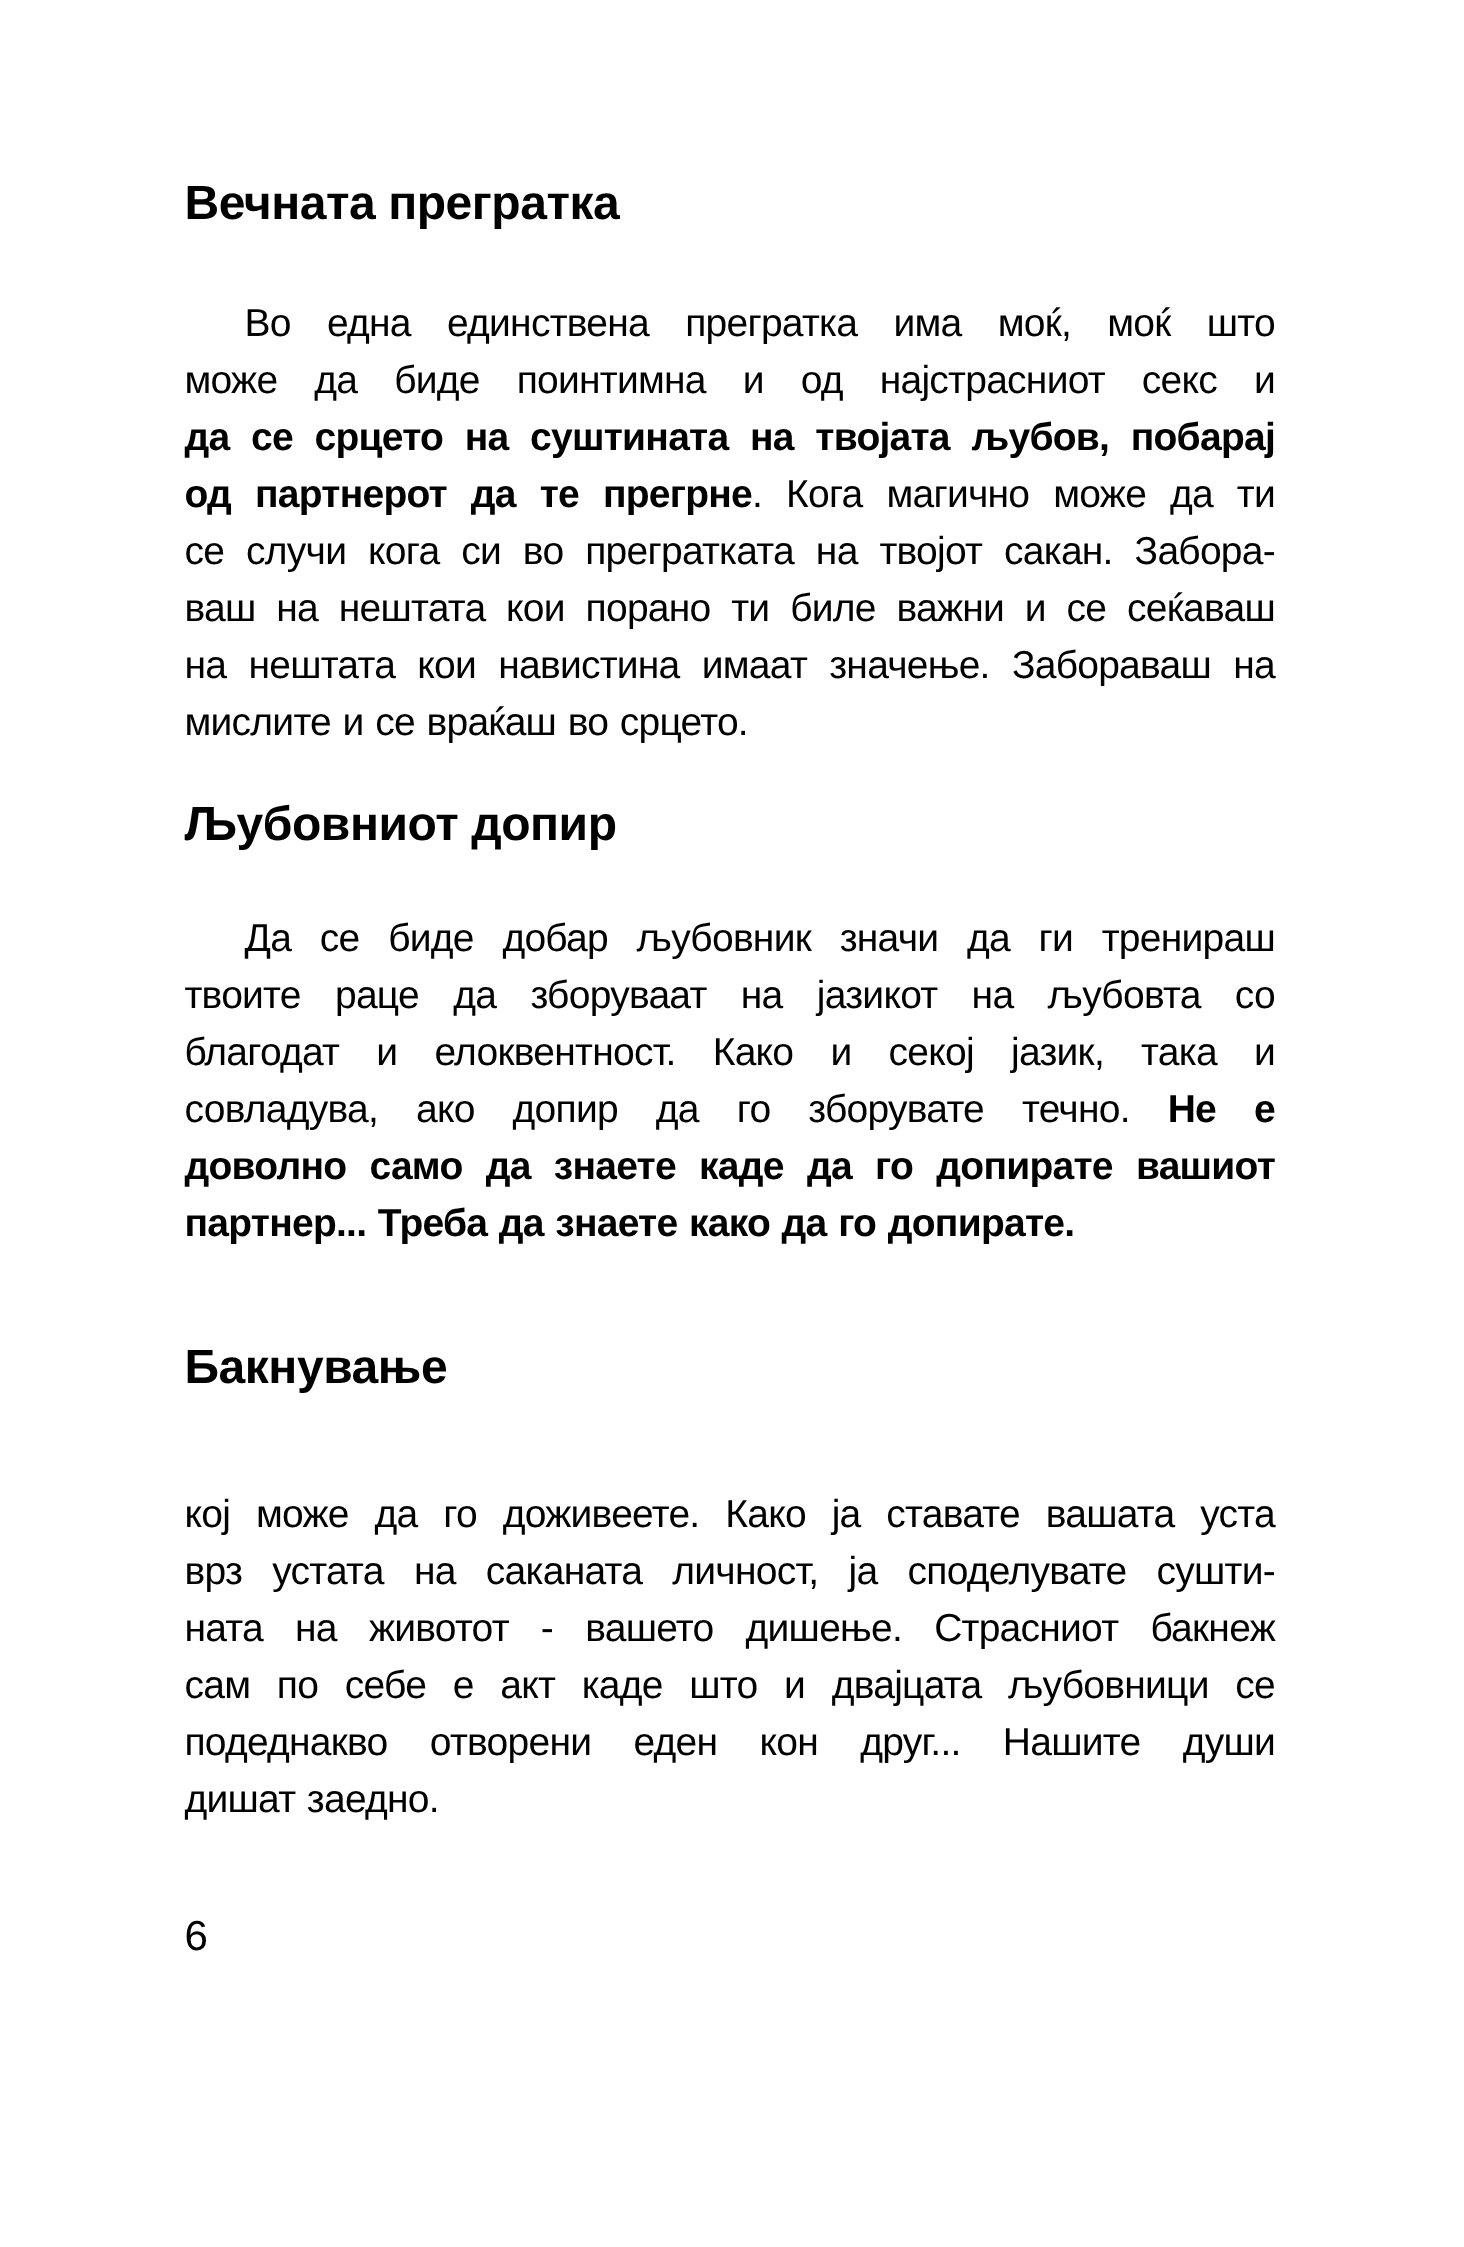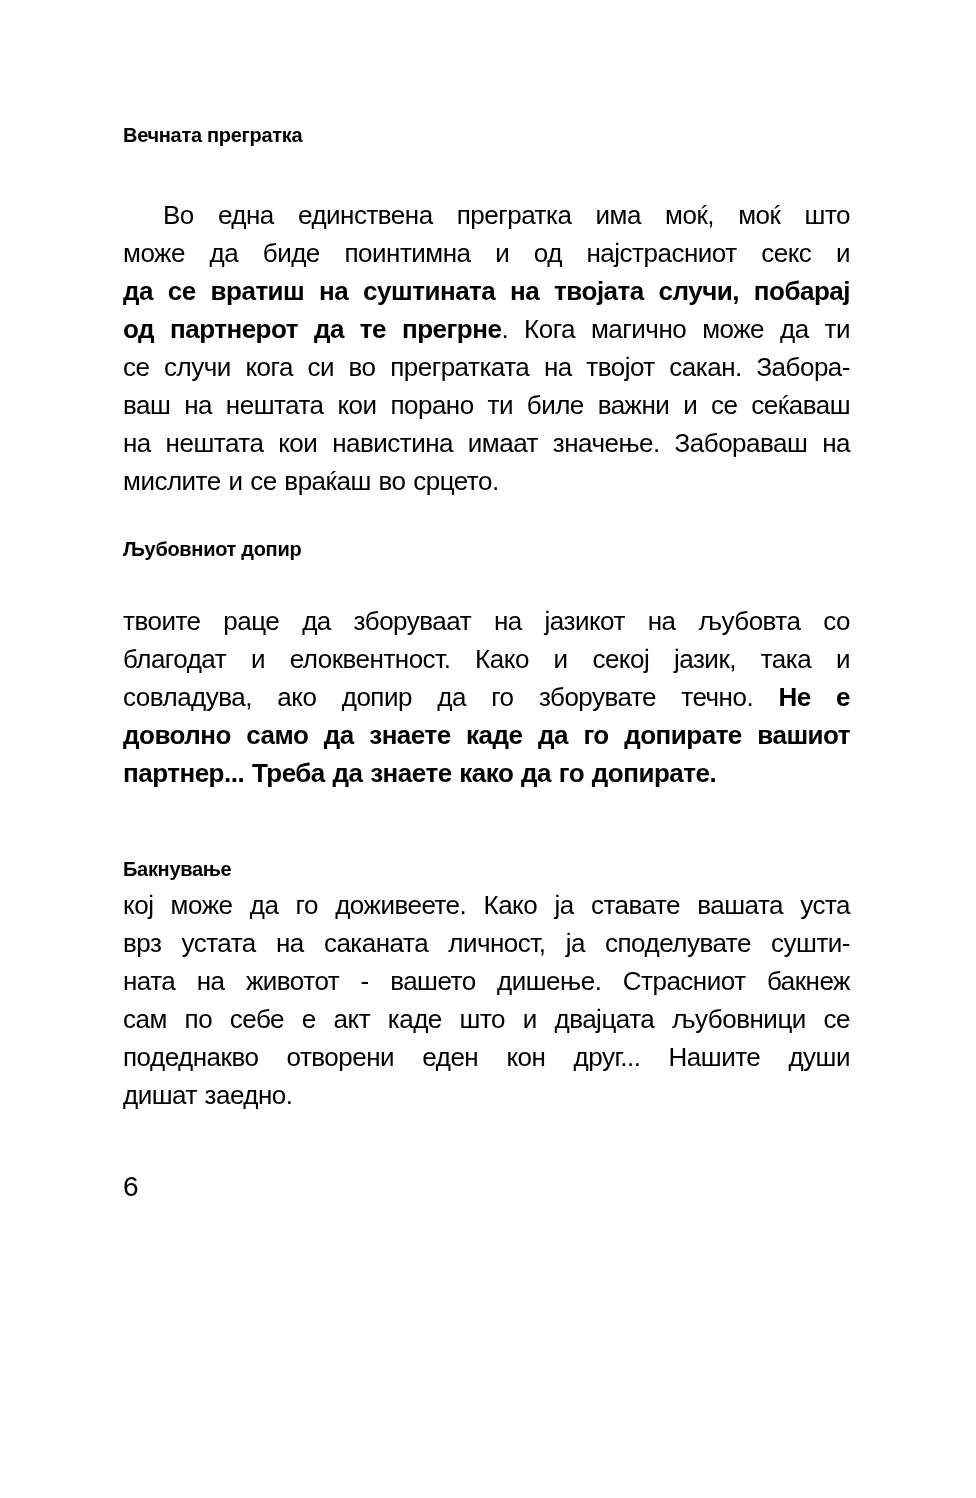--- a/index.html
+++ b/index.html
@@ -10,31 +10,31 @@
     background: #ffffff;
     box-sizing: border-box;
     padding: 118px 126px 0 123px;
     font-family: "Liberation Sans", sans-serif;
     color: #000000;
     overflow: hidden;
   }
   .section { margin: 0; }
   .section h2 {
     margin: 0;
-    font-size: 20px;
+    font-size: 32px;
     line-height: 34px;
     font-weight: bold;
     letter-spacing: -0.3px;
     text-align: left;
   }
   .sec-0 h2 { margin-bottom: 44px; }
   .sec-1 { margin-top: 32px; }
   .sec-1 h2 { margin-bottom: 36px; }
   .sec-2 { margin-top: 60px; }
-  .sec-2 h2 { }
+  .sec-2 h2 { margin-bottom: 62px; }
   .para {
     font-size: 26px;
     line-height: 38px;
     letter-spacing: -0.5px;
     word-spacing: 1px;
   }
   .line {
     text-align: justify;
     text-align-last: justify;
   }
@@ -54,32 +54,33 @@
 </head>
 <body>
 
 <div class="page">
 
   <section class="section sec-0">
     <h2>Вечната прегратка</h2>
     <div class="para">
         <div class="line indent"><span>Во една единствена прегратка има моќ, моќ што</span></div>
         <div class="line"><span>може да биде поинтимна и од најстрасниот секс и</span></div>
-        <div class="line"><span class="bold">да се вратиш на суштината на твојата случи, побарај</span></div>
+        <div class="line"><span class="bold">да се срцето на суштината на твојата љубов, побарај</span></div>
         <div class="line"><span class="bold">од партнерот да те прегрне</span><span>. Кога магично може да ти</span></div>
         <div class="line"><span>се случи кога си во прегратката на твојот сакан. Забора-</span></div>
         <div class="line"><span>ваш на нештата кои порано ти биле важни и се сеќаваш</span></div>
         <div class="line"><span>на нештата кои навистина имаат значење. Забораваш на</span></div>
         <div class="line last"><span>мислите и се враќаш во срцето.</span></div>
       </div>
   </section>
 
   <section class="section sec-1">
     <h2>Љубовниот допир</h2>
     <div class="para">
+        <div class="line indent"><span>Да се биде добар љубовник значи да ги тренираш</span></div>
         <div class="line"><span>твоите раце да зборуваат на јазикот на љубовта со</span></div>
         <div class="line"><span>благодат и елоквентност. Како и секој јазик, така и</span></div>
         <div class="line"><span>совладува, ако допир да го зборувате течно. </span><span class="bold">Не е</span></div>
         <div class="line"><span class="bold">доволно само да знаете каде да го допирате вашиот</span></div>
         <div class="line last"><span class="bold">партнер... Треба да знаете како да го допирате.</span></div>
       </div>
   </section>
 
   <section class="section sec-2">
     <h2>Бакнување</h2>

